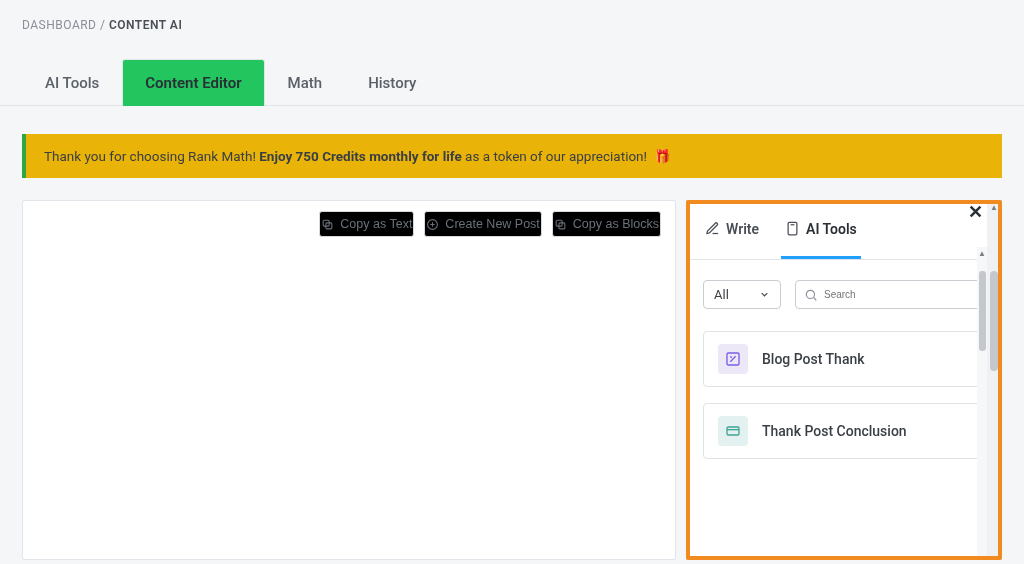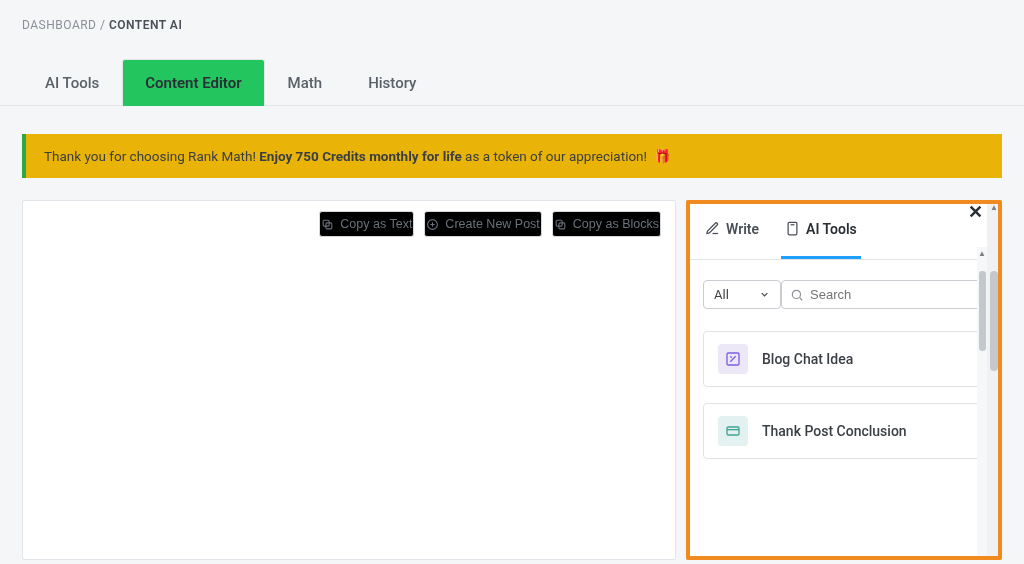--- a/index.html
+++ b/index.html
@@ -163,20 +163,21 @@
     font-weight: 700;
     color: #2a2f36;
     cursor: pointer;
     padding: 0 4px;
   }
   .side-body {
     padding: 20px 16px 16px 16px;
   }
   .side-controls {
     display: flex;
+    gap: 14px;
     margin-bottom: 22px;
   }
   .select {
     border: 1px solid #c9ccd1;
     border-radius: 4px;
     padding: 6px 10px;
     font-size: 13px;
     color: #3a3f46;
     display: inline-flex;
     align-items: center;
@@ -193,21 +194,21 @@
     display: flex;
     align-items: center;
     padding: 0 8px;
     gap: 6px;
     background:#fff;
     position: relative;
   }
   .search input {
     border: none;
     outline: none;
-    font-size: 13px;
+    font-size: 10px;
     color: #555;
     flex: 1;
     padding: 6px 0;
     background: transparent;
   }
   .tool-card {
     border: 1px solid #dfe2e6;
     border-radius: 4px;
     padding: 12px 14px;
     display: flex;
@@ -330,21 +331,21 @@
               </div>
             </div>
 
             <div class="tool-card">
               <span class="tool-icon ic-purple">
                 <svg width="16" height="16" viewBox="0 0 24 24" fill="none" stroke="#7a5de8" stroke-width="2">
                     <rect x="3" y="3" width="18" height="18" rx="2"></rect>
                     <path d="M16 8l-8 8M8 8l2 2"></path>
                   </svg>
               </span>
-              <span class="tool-title">Blog Chat Idea</span>
+              <span class="tool-title">Blog Post Thank</span>
             </div>
 
 
 
             <div class="tool-card">
               <span class="tool-icon ic-teal">
                 <svg width="16" height="16" viewBox="0 0 24 24" fill="none" stroke="#3fa494" stroke-width="2">
                     <rect x="3" y="6" width="18" height="12" rx="2"></rect>
                     <line x1="3" y1="10" x2="21" y2="10"></line>
                   </svg>

